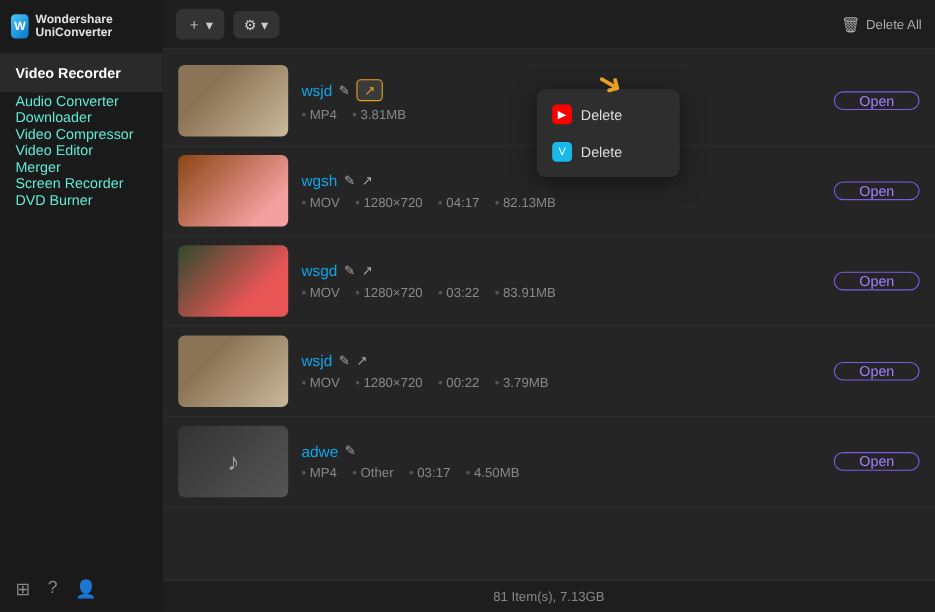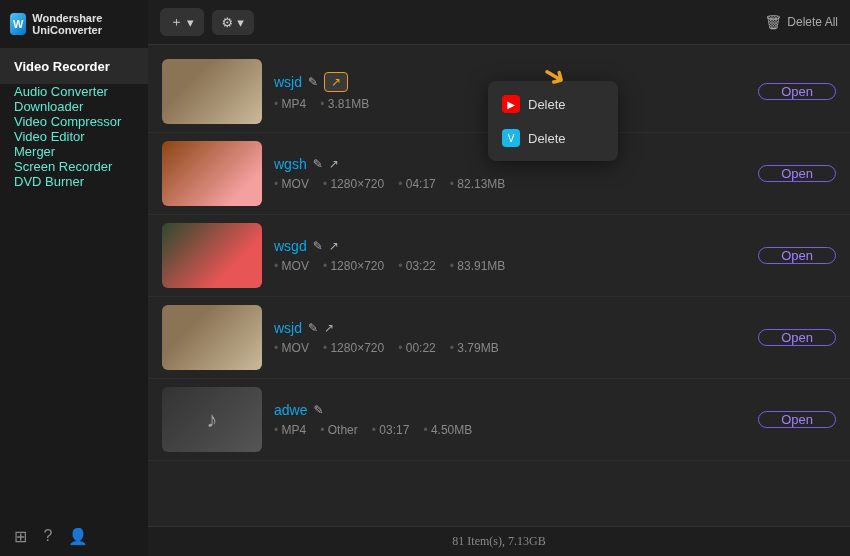--- a/index.html
+++ b/index.html
@@ -211,21 +211,20 @@
     }
 
     
     .footer-bar {
       background: #1e1e1e;
       padding: 7px 14px;
       font-size: 12px;
       color: #888;
       text-align: center;
       border-top: 1px solid #333;
-      font-family: Liberation Serif, serif;
     }
 
     
     .share-dropdown {
       position: absolute;
       top: 30px;
       left: 340px;
       background: #2e2e2e;
       border-radius: 8px;
       box-shadow: 0 4px 20px rgba(0,0,0,0.5);

